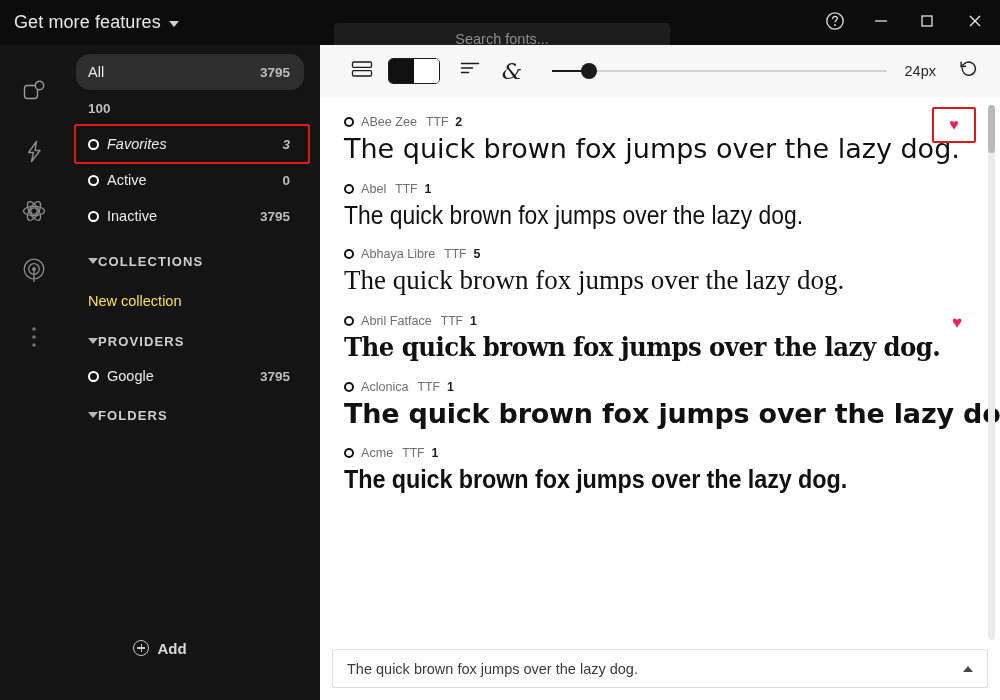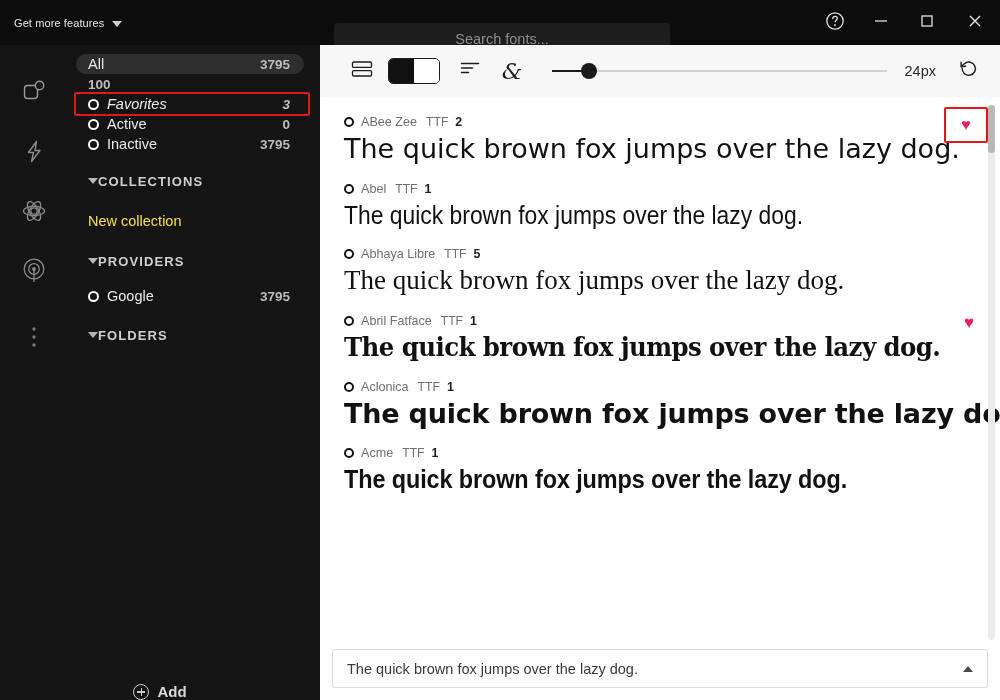--- a/index.html
+++ b/index.html
@@ -19,21 +19,21 @@
     flex: 0 0 320px;
   }
   .promo-bar {
     height: 45px; flex: 0 0 45px;
     background: #0c0c0c;
     display: flex; align-items: center;
     padding-left: 14px;
     gap: 8px;
   }
   .promo-label {
-    color: #e8e8e8; font-size: 11px; letter-spacing: 0.1px;
+    color: #e8e8e8; font-size: 18px; letter-spacing: 0.1px;
   }
   .chev-down {
     width: 0; height: 0;
     border-left: 5px solid transparent;
     border-right: 5px solid transparent;
     border-top: 6px solid #cfcfcf;
     margin-top: 2px;
   }
 
   .left-body { flex: 1 1 auto; display: flex; min-height: 0; }
@@ -53,21 +53,21 @@
   }
   .rail-btn svg { display: block; }
 
   
   .nav {
     flex: 1 1 auto; min-width: 0;
     padding: 9px 16px 0 8px;
     display: flex; flex-direction: column;
   }
   .nav-row {
-    height: 20px;
+    height: 36px;
     display: flex; align-items: center;
     border-radius: 14px;
     padding: 0 14px 0 12px;
     position: relative;
     cursor: pointer;
   }
   .nav-row.pill { background: #2e2e2e; }
   .nav-row .ring {
     width: 11px; height: 11px;
     border: 2.2px solid #ffffff;
@@ -123,21 +123,21 @@
     width: 11px; height: 11px;
     border: 2.2px solid #ffffff;
     border-radius: 50%;
     margin-right: 8px; flex: 0 0 auto;
   }
   .prov-row .nm { color: #eaeaea; font-size: 14.5px; flex: 1 1 auto; }
   .prov-row .ct { color: #bdbdbd; font-size: 13.5px; font-weight: bold; }
 
   .add-bar {
     height: 60px; flex: 0 0 60px;
-    display: flex; align-items: flex-end; justify-content: center;
+    display: flex; align-items: flex-start; justify-content: center;
     gap: 8px; cursor: pointer;
     background: #141414;
   }
   .add-bar .pluscircle {
     width: 16px; height: 16px;
     border: 1.5px solid #c9c9c9;
     border-radius: 50%;
     position: relative;
   }
   .add-bar .pluscircle::before,
@@ -231,21 +231,21 @@
   .px-label {
     color: #2b2b2b; font-size: 14.5px;
     margin-right: 14px; white-space: nowrap;
   }
 
   .list-scroll {
     flex: 1 1 auto; min-height: 0;
     position: relative; overflow: hidden;
     background: #ffffff;
   }
-  .list-inner { padding: 12px 0 0 0; }
+  .list-inner { padding: 12px 12px 0 0; }
   .font-row {
     padding: 6px 56px 10px 24px;
     position: relative;
   }
   .meta {
     display: flex; align-items: center;
     gap: 7px; margin-bottom: 3px;
   }
   .meta .ring {
     width: 10px; height: 10px;

